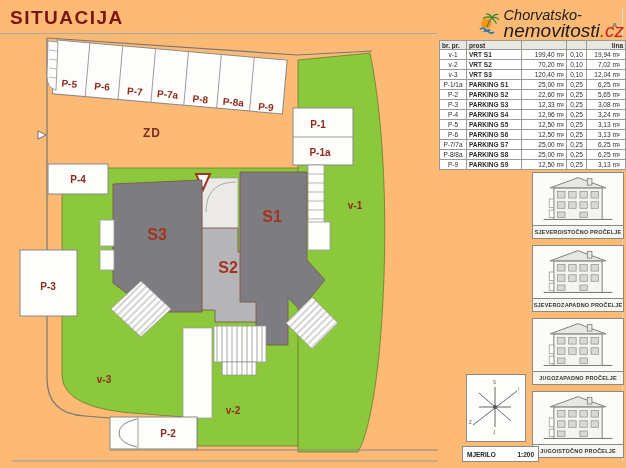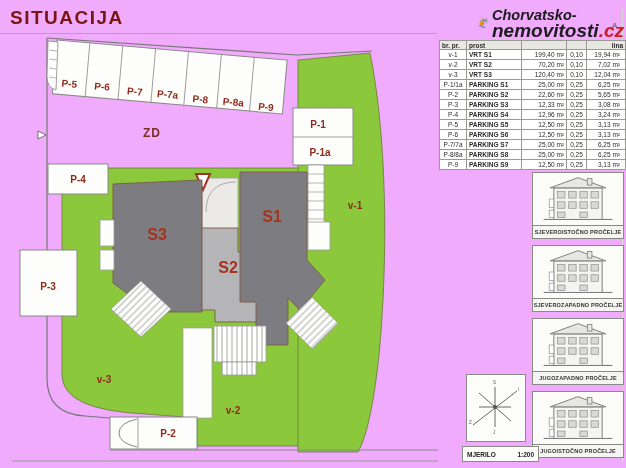--- a/index.html
+++ b/index.html
@@ -1,27 +1,27 @@
 <!DOCTYPE html>
 <html><head>
 <meta charset="utf-8">
 <style>
   html,body{margin:0;padding:0;}
   body{font-family:"Liberation Sans",sans-serif;background:#e9e9e6;}
-  #stage{position:relative;width:626px;height:468px;background:#f0abfc;overflow:hidden;}
+  #stage{position:relative;width:626px;height:468px;background:#fdba74;overflow:hidden;}
 
   
   #title{position:absolute;left:10px;top:7px;font-size:19px;font-weight:bold;
          letter-spacing:1.5px;color:#7a1612;}
   #title-rule{position:absolute;left:0;top:33px;width:437px;height:1px;background:#a9a9a4;}
   #page-edge{position:absolute;left:622px;top:8px;width:1px;height:454px;background:#d9d9d4;}
 
   
   #logo{position:absolute;left:478px;top:6px;width:146px;height:34px;display:flex;align-items:center;}
-  #logo .txt{margin-left:4px;line-height:15px;font-weight:bold;font-style:italic;color:#1c1c1c;}
+  #logo .txt{margin-left:4px;line-height:15px;font-weight:normal;font-style:italic;color:#1c1c1c;}
   #logo .l1{font-size:14.5px;}
   #logo .l2{font-size:19px;}
   #logo .cz{color:#cc2020;}
   #corner-a{position:absolute;left:612px;top:21px;font-size:8px;color:#555;}
 
   
   #area-table{position:absolute;left:439px;top:40px;width:186px;border-collapse:collapse;
               table-layout:fixed;font-size:6.5px;color:#2a2a2a;background:#fff;}
   #area-table th,#area-table td{border:1px solid #9a9a94;padding:0 2px;height:9px;
               overflow:hidden;white-space:nowrap;}

